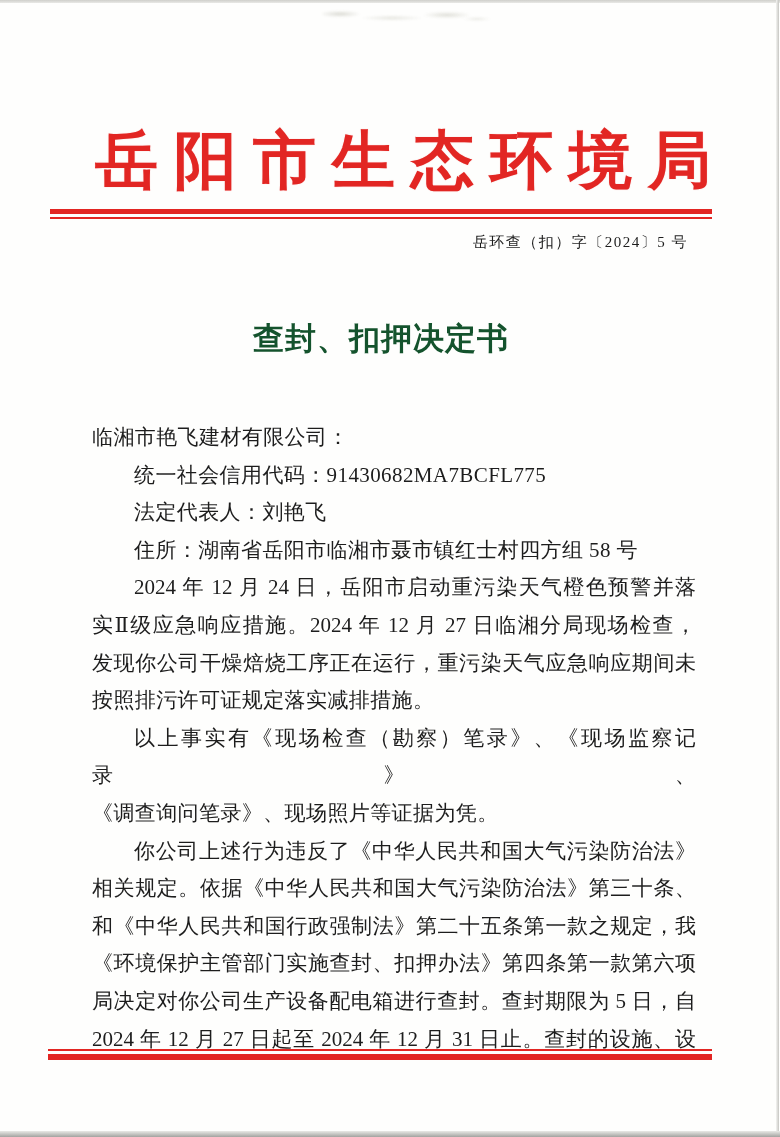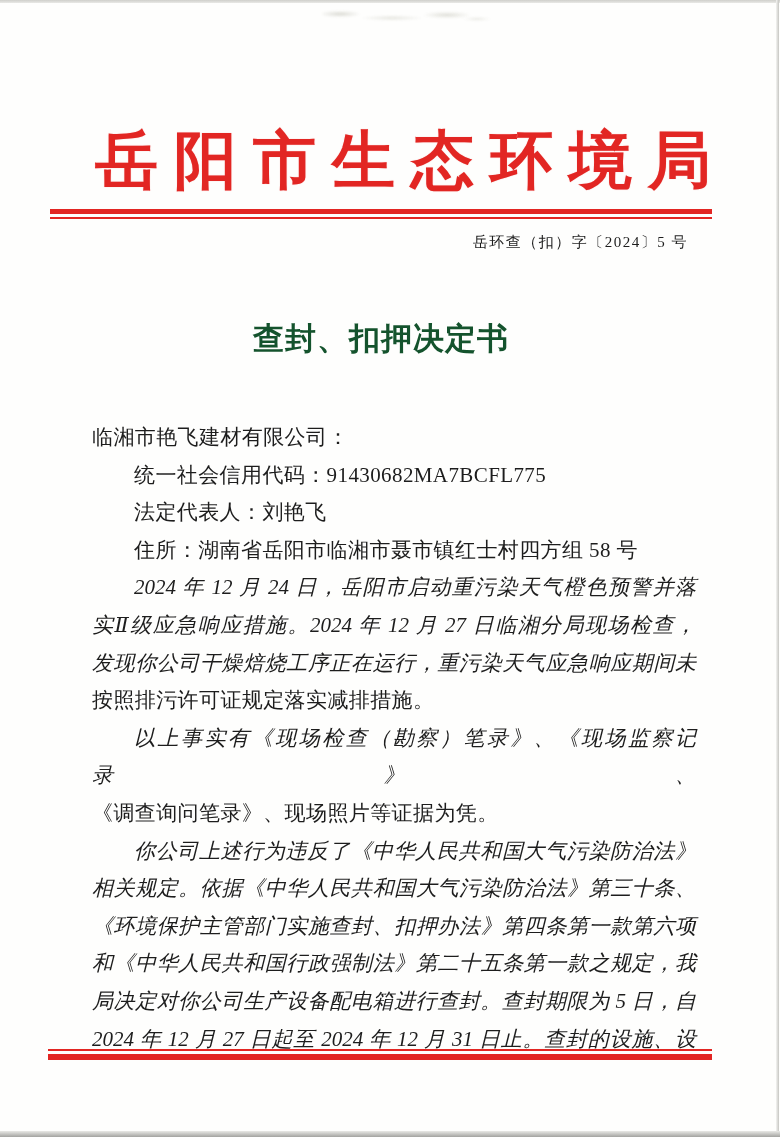--- a/index.html
+++ b/index.html
@@ -52,21 +52,20 @@
 
   
   .body-text{
     position:absolute;left:92px;top:419px;width:604px;
     font-size:21px;line-height:37.6px;color:var(--ink);
   }
   .body-text .line{white-space:nowrap;letter-spacing:.4px;}
   .body-text .line.fill{
     white-space:normal;text-align:justify;text-align-last:justify;
     letter-spacing:0;
-    font-style:italic;
   }
   .body-text .line.indent{text-indent:2em;}
 </style>
 </head>
 <body>
 
 <div class="page">
 
   <div class="smudge"></div>
 
@@ -94,22 +93,22 @@
       <div class="line indent">法定代表人：刘艳飞</div>
       <div class="line indent">住所：湖南省岳阳市临湘市聂市镇红士村四方组 58 号</div>
       <div class="line indent fill">2024 年 12 月 24 日，岳阳市启动重污染天气橙色预警并落</div>
       <div class="line fill">实Ⅱ级应急响应措施。2024 年 12 月 27 日临湘分局现场检查，</div>
       <div class="line fill">发现你公司干燥焙烧工序正在运行，重污染天气应急响应期间未</div>
       <div class="line">按照排污许可证规定落实减排措施。</div>
       <div class="line indent fill">以上事实有《现场检查（勘察）笔录》、《现场监察记录》、</div>
       <div class="line">《调查询问笔录》、现场照片等证据为凭。</div>
       <div class="line indent fill">你公司上述行为违反了《中华人民共和国大气污染防治法》</div>
       <div class="line fill">相关规定。依据《中华人民共和国大气污染防治法》第三十条、</div>
+      <div class="line fill">和《中华人民共和国行政强制法》第二十五条第一款之规定，我</div>
       <div class="line fill">《环境保护主管部门实施查封、扣押办法》第四条第一款第六项</div>
-      <div class="line fill">和《中华人民共和国行政强制法》第二十五条第一款之规定，我</div>
       <div class="line fill">局决定对你公司生产设备配电箱进行查封。查封期限为 5 日，自</div>
       <div class="line fill">2024 年 12 月 27 日起至 2024 年 12 月 31 日止。查封的设施、设</div>
     </div>
 
   <div class="rule rule-foot-thin"></div>
   <div class="rule rule-foot-thick"></div>
 
   <div class="edge-top"></div>
   <div class="edge-right"></div>
   <div class="edge-bottom"></div>

